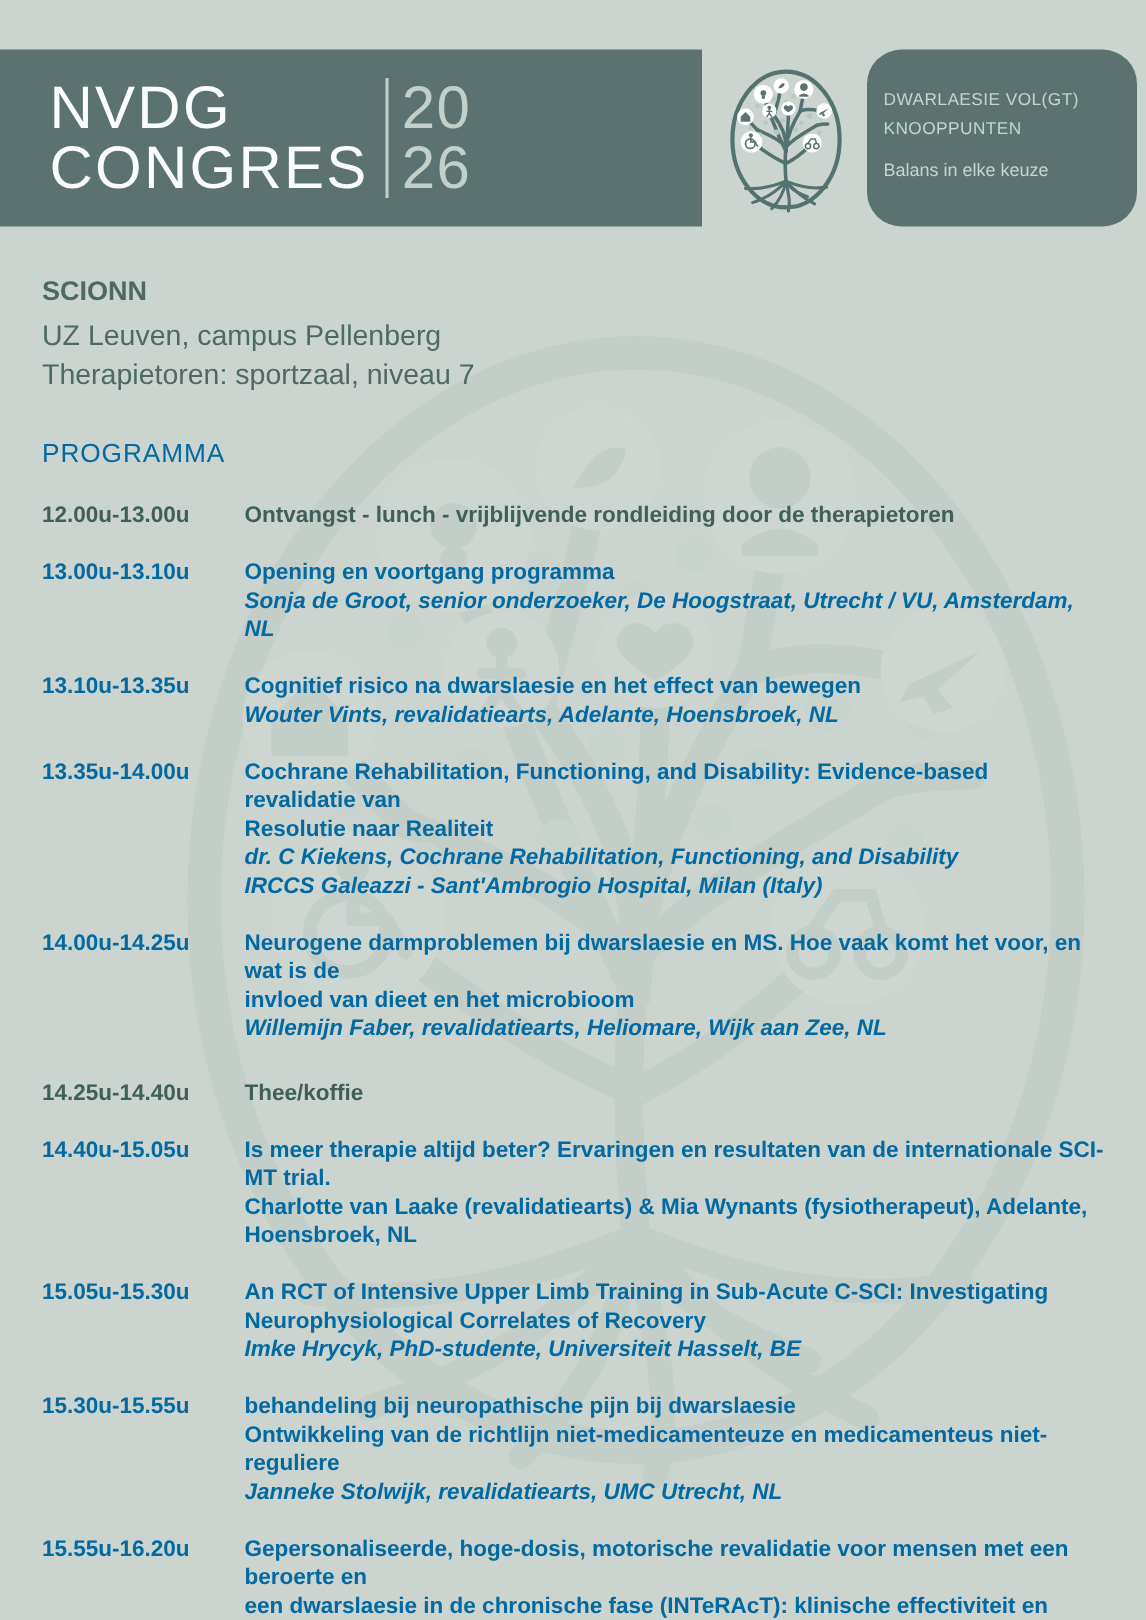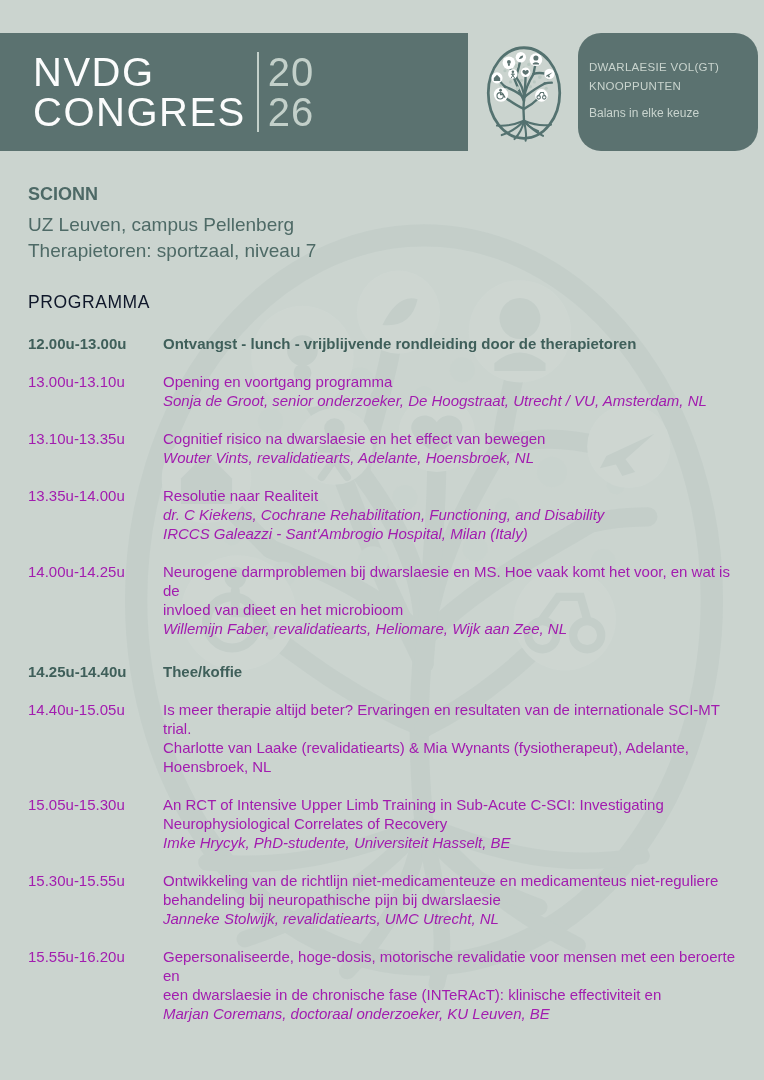--- a/index.html
+++ b/index.html
@@ -25,23 +25,23 @@
     box-sizing:border-box;padding:25px 8px 0 11px;color:#c9d4ce;border-radius:23px;
   }
   .panel-title{font-size:11.5px;line-height:18.5px;letter-spacing:0.3px;}
   .panel-sub{font-size:12px;line-height:16px;margin-top:10px;}
   
   .content{position:absolute;left:28px;top:170px;width:708px;color:#4e6a66;}
   .date{font-weight:700;font-size:15px;line-height:19px;color:#44615d;letter-spacing:0.2px;}
   .venue-name{font-weight:700;font-size:18px;line-height:30px;color:#4d6966;margin-top:9px;}
   .venue-line{font-size:19px;line-height:26px;color:#4e6a66;margin-top:0;}
   .venue-lines{margin-top:3px;}
-  .prog-heading{font-size:17.5px;line-height:20px;letter-spacing:0.6px;color:#0f172a;margin-top:28px;}
+  .prog-heading{font-size:17.5px;line-height:20px;letter-spacing:0.6px;color:#0369a1;margin-top:28px;}
   .prows{margin-top:22px;}
-  .prow{display:flex;margin-bottom:19px;font-size:15px;line-height:19px;color:#a21caf;}
+  .prow{display:flex;margin-bottom:19px;font-size:15px;line-height:19px;color:#0369a1;font-weight:bold;}
   .prow.gap{margin-top:24px;}
   .prow.em{font-weight:700;color:#3f5f5a;}
   .ptime{width:135px;flex:none;}
   .pdesc{flex:1;}
   .dline{font-style:italic;}
   .dline.noital{font-style:normal;}
   .hidden-defs{position:absolute;width:0;height:0;overflow:hidden;}
 </style>
 </head>
 <body>
@@ -188,20 +188,21 @@
         <div class="prow">
           <div class="ptime">13.10u-13.35u</div>
           <div class="pdesc">
             <div class="tline">Cognitief risico na dwarslaesie en het effect van bewegen</div>
             <div class="dline">Wouter Vints, revalidatiearts, Adelante, Hoensbroek, NL</div>
           </div>
         </div>
         <div class="prow">
           <div class="ptime">13.35u-14.00u</div>
           <div class="pdesc">
+            <div class="tline">Cochrane Rehabilitation, Functioning, and Disability: Evidence-based revalidatie van</div>
             <div class="tline">Resolutie naar Realiteit</div>
             <div class="dline">dr. C Kiekens, Cochrane Rehabilitation, Functioning, and Disability</div>
             <div class="dline">IRCCS Galeazzi - Sant'Ambrogio Hospital, Milan (Italy)</div>
           </div>
         </div>
         <div class="prow">
           <div class="ptime">14.00u-14.25u</div>
           <div class="pdesc">
             <div class="tline">Neurogene darmproblemen bij dwarslaesie en MS. Hoe vaak komt het voor, en wat is de</div>
             <div class="tline">invloed van dieet en het microbioom</div>
@@ -226,22 +227,22 @@
           <div class="ptime">15.05u-15.30u</div>
           <div class="pdesc">
             <div class="tline">An RCT of Intensive Upper Limb Training in Sub-Acute C-SCI: Investigating</div>
             <div class="tline">Neurophysiological Correlates of Recovery</div>
             <div class="dline">Imke Hrycyk, PhD-studente, Universiteit Hasselt, BE</div>
           </div>
         </div>
         <div class="prow">
           <div class="ptime">15.30u-15.55u</div>
           <div class="pdesc">
+            <div class="tline">behandeling bij neuropathische pijn bij dwarslaesie</div>
             <div class="tline">Ontwikkeling van de richtlijn niet-medicamenteuze en medicamenteus niet-reguliere</div>
-            <div class="tline">behandeling bij neuropathische pijn bij dwarslaesie</div>
             <div class="dline">Janneke Stolwijk, revalidatiearts, UMC Utrecht, NL</div>
           </div>
         </div>
         <div class="prow">
           <div class="ptime">15.55u-16.20u</div>
           <div class="pdesc">
             <div class="tline">Gepersonaliseerde, hoge-dosis, motorische revalidatie voor mensen met een beroerte en</div>
             <div class="tline">een dwarslaesie in de chronische fase (INTeRAcT): klinische effectiviteit en</div>
             <div class="dline">Marjan Coremans, doctoraal onderzoeker, KU Leuven, BE</div>
           </div>

